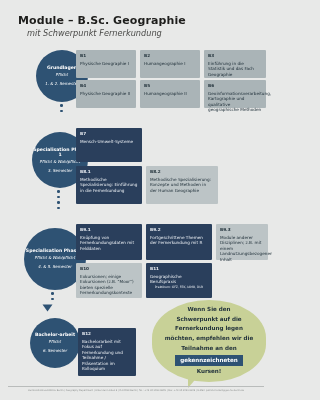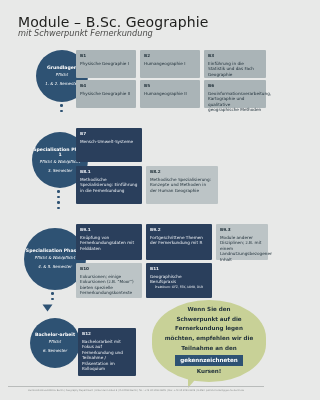--- a/index.html
+++ b/index.html
@@ -7,24 +7,24 @@
     width:272px;height:400px;
     background:#e8e9e8;
     font-family:"DejaVu Sans","Liberation Sans",sans-serif;
     overflow:hidden;position:relative;
   }
   .page{position:absolute;inset:0;}
 
   
   .title{
     position:absolute;left:18px;top:14px;
-    font-size:14px;font-weight:normal;color:#1d1d1b;letter-spacing:.1px;
+    font-size:11px;font-weight:bold;color:#1d1d1b;letter-spacing:.1px;
   }
   .subtitle{
-    position:absolute;left:18px;top:28px;
+    position:absolute;left:27px;top:28px;
     font-size:8.2px;font-style:italic;color:#4a4a48;
   }
 
   
   .circle{
     position:absolute;border-radius:50%;
     background:#2e5273;color:#ffffff;
     display:flex;flex-direction:column;align-items:center;justify-content:center;
     text-align:center;box-sizing:border-box;
   }

